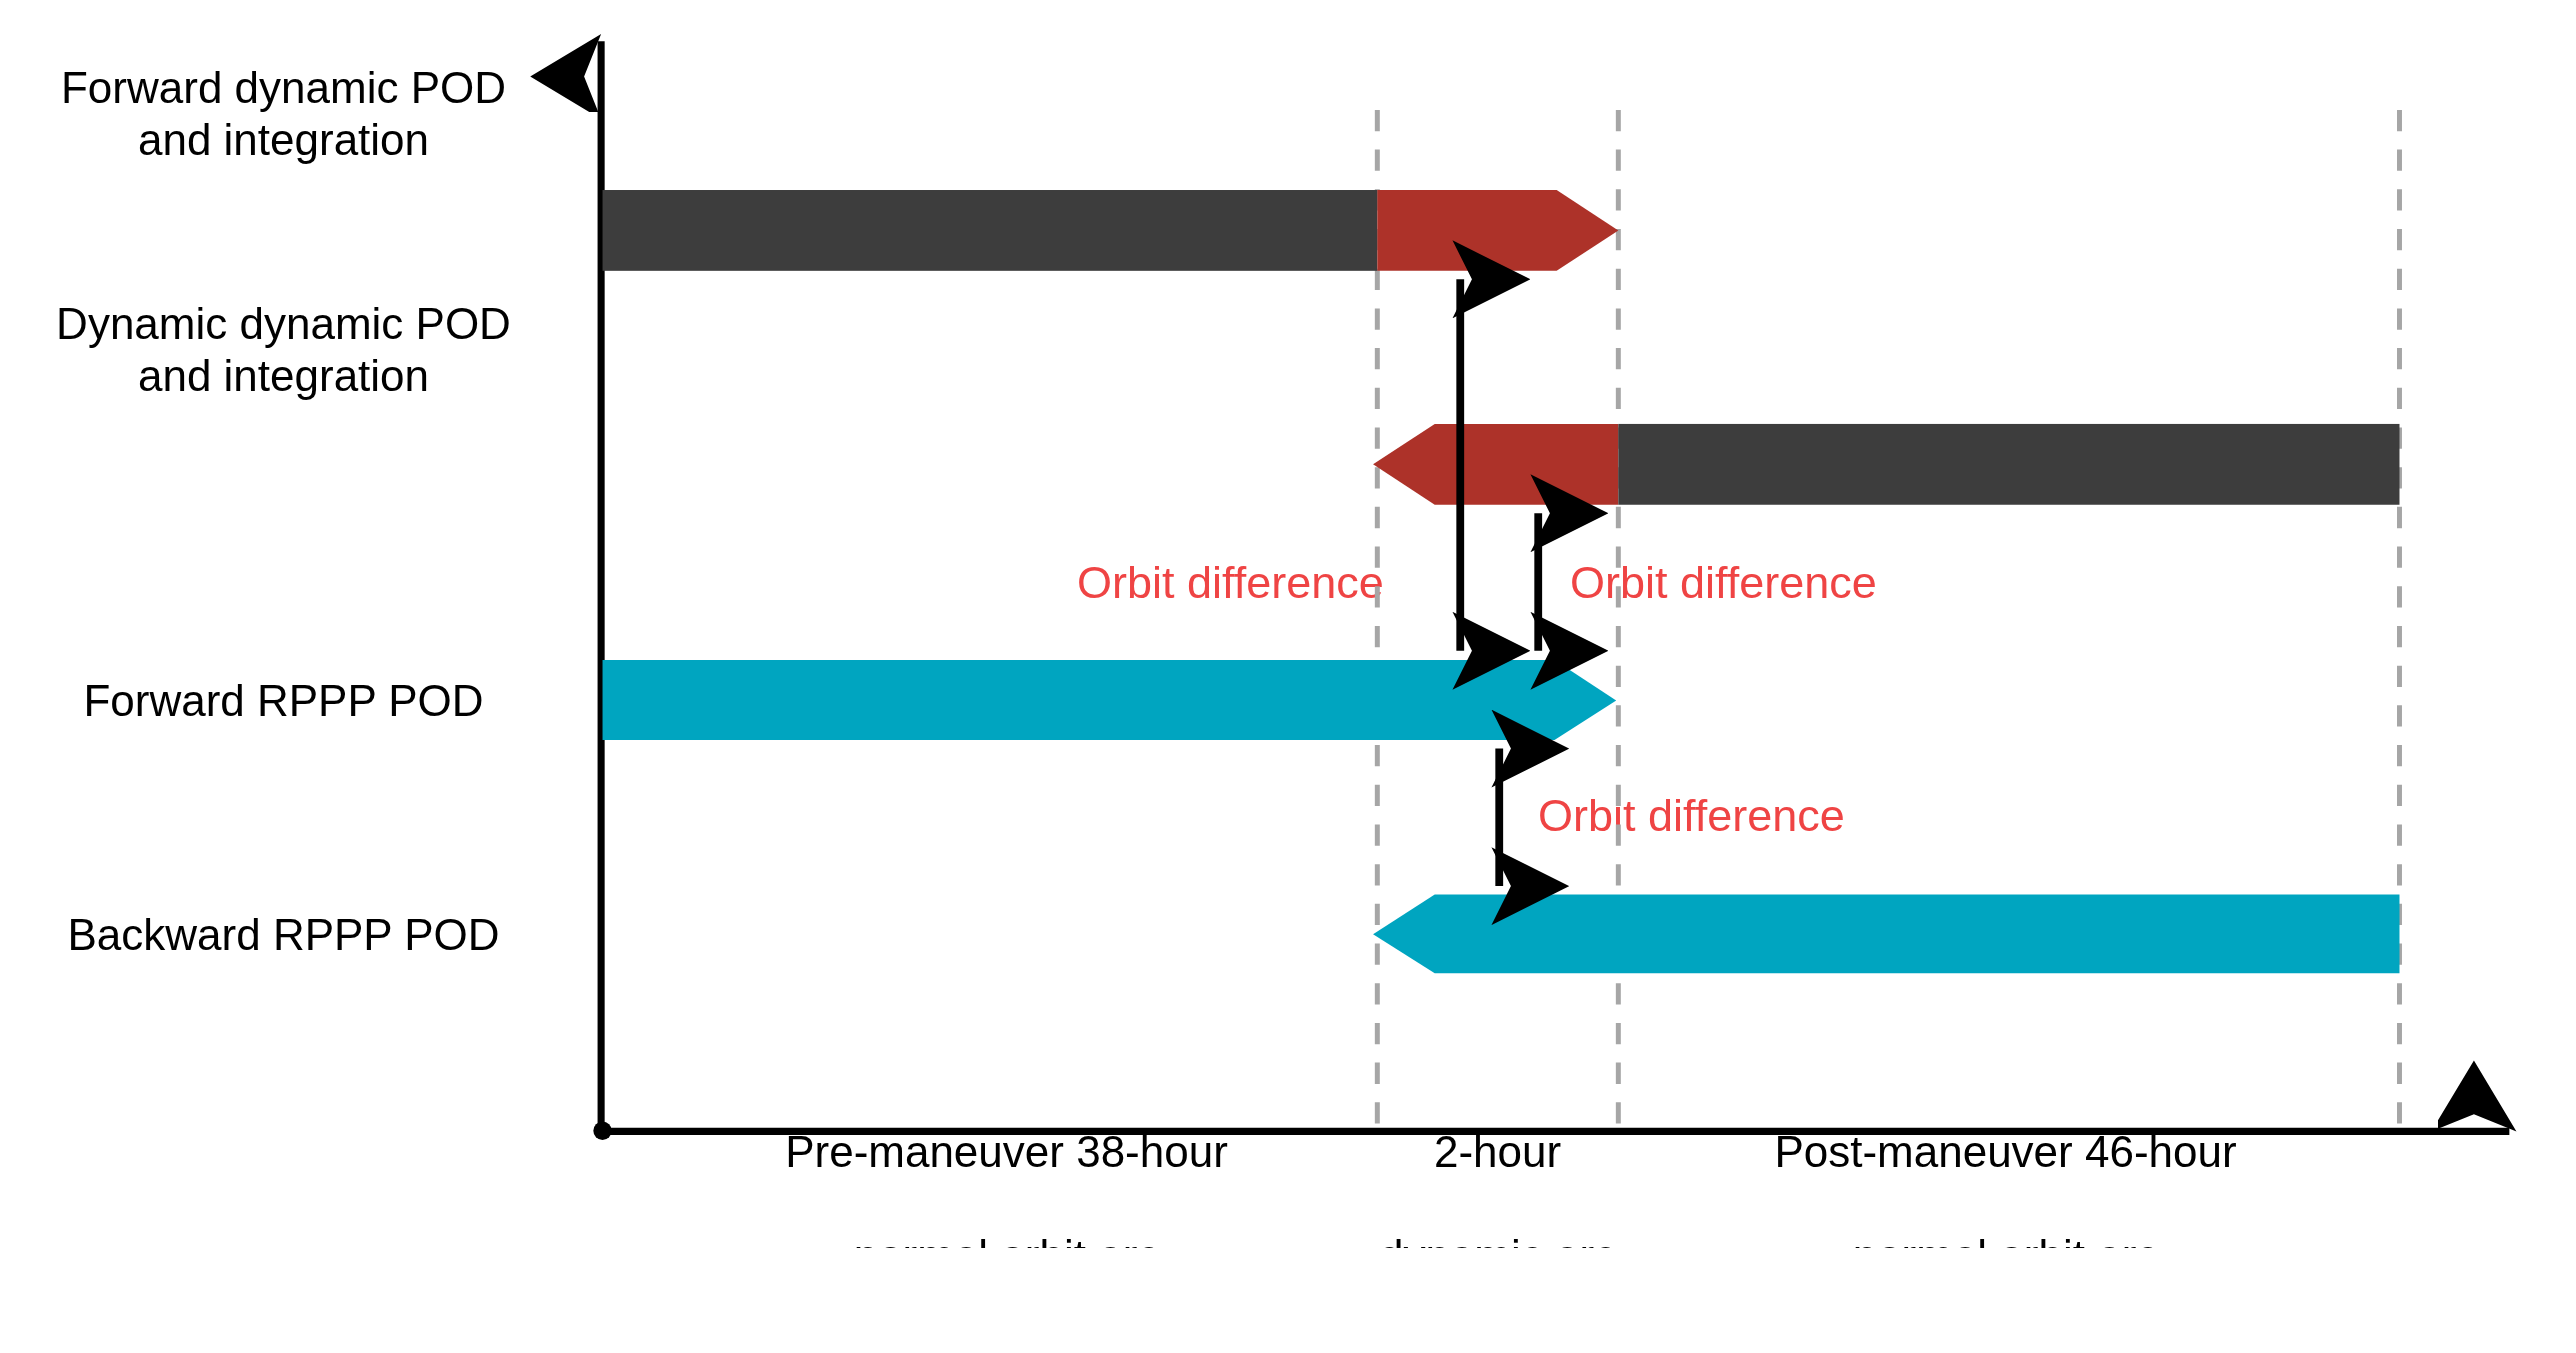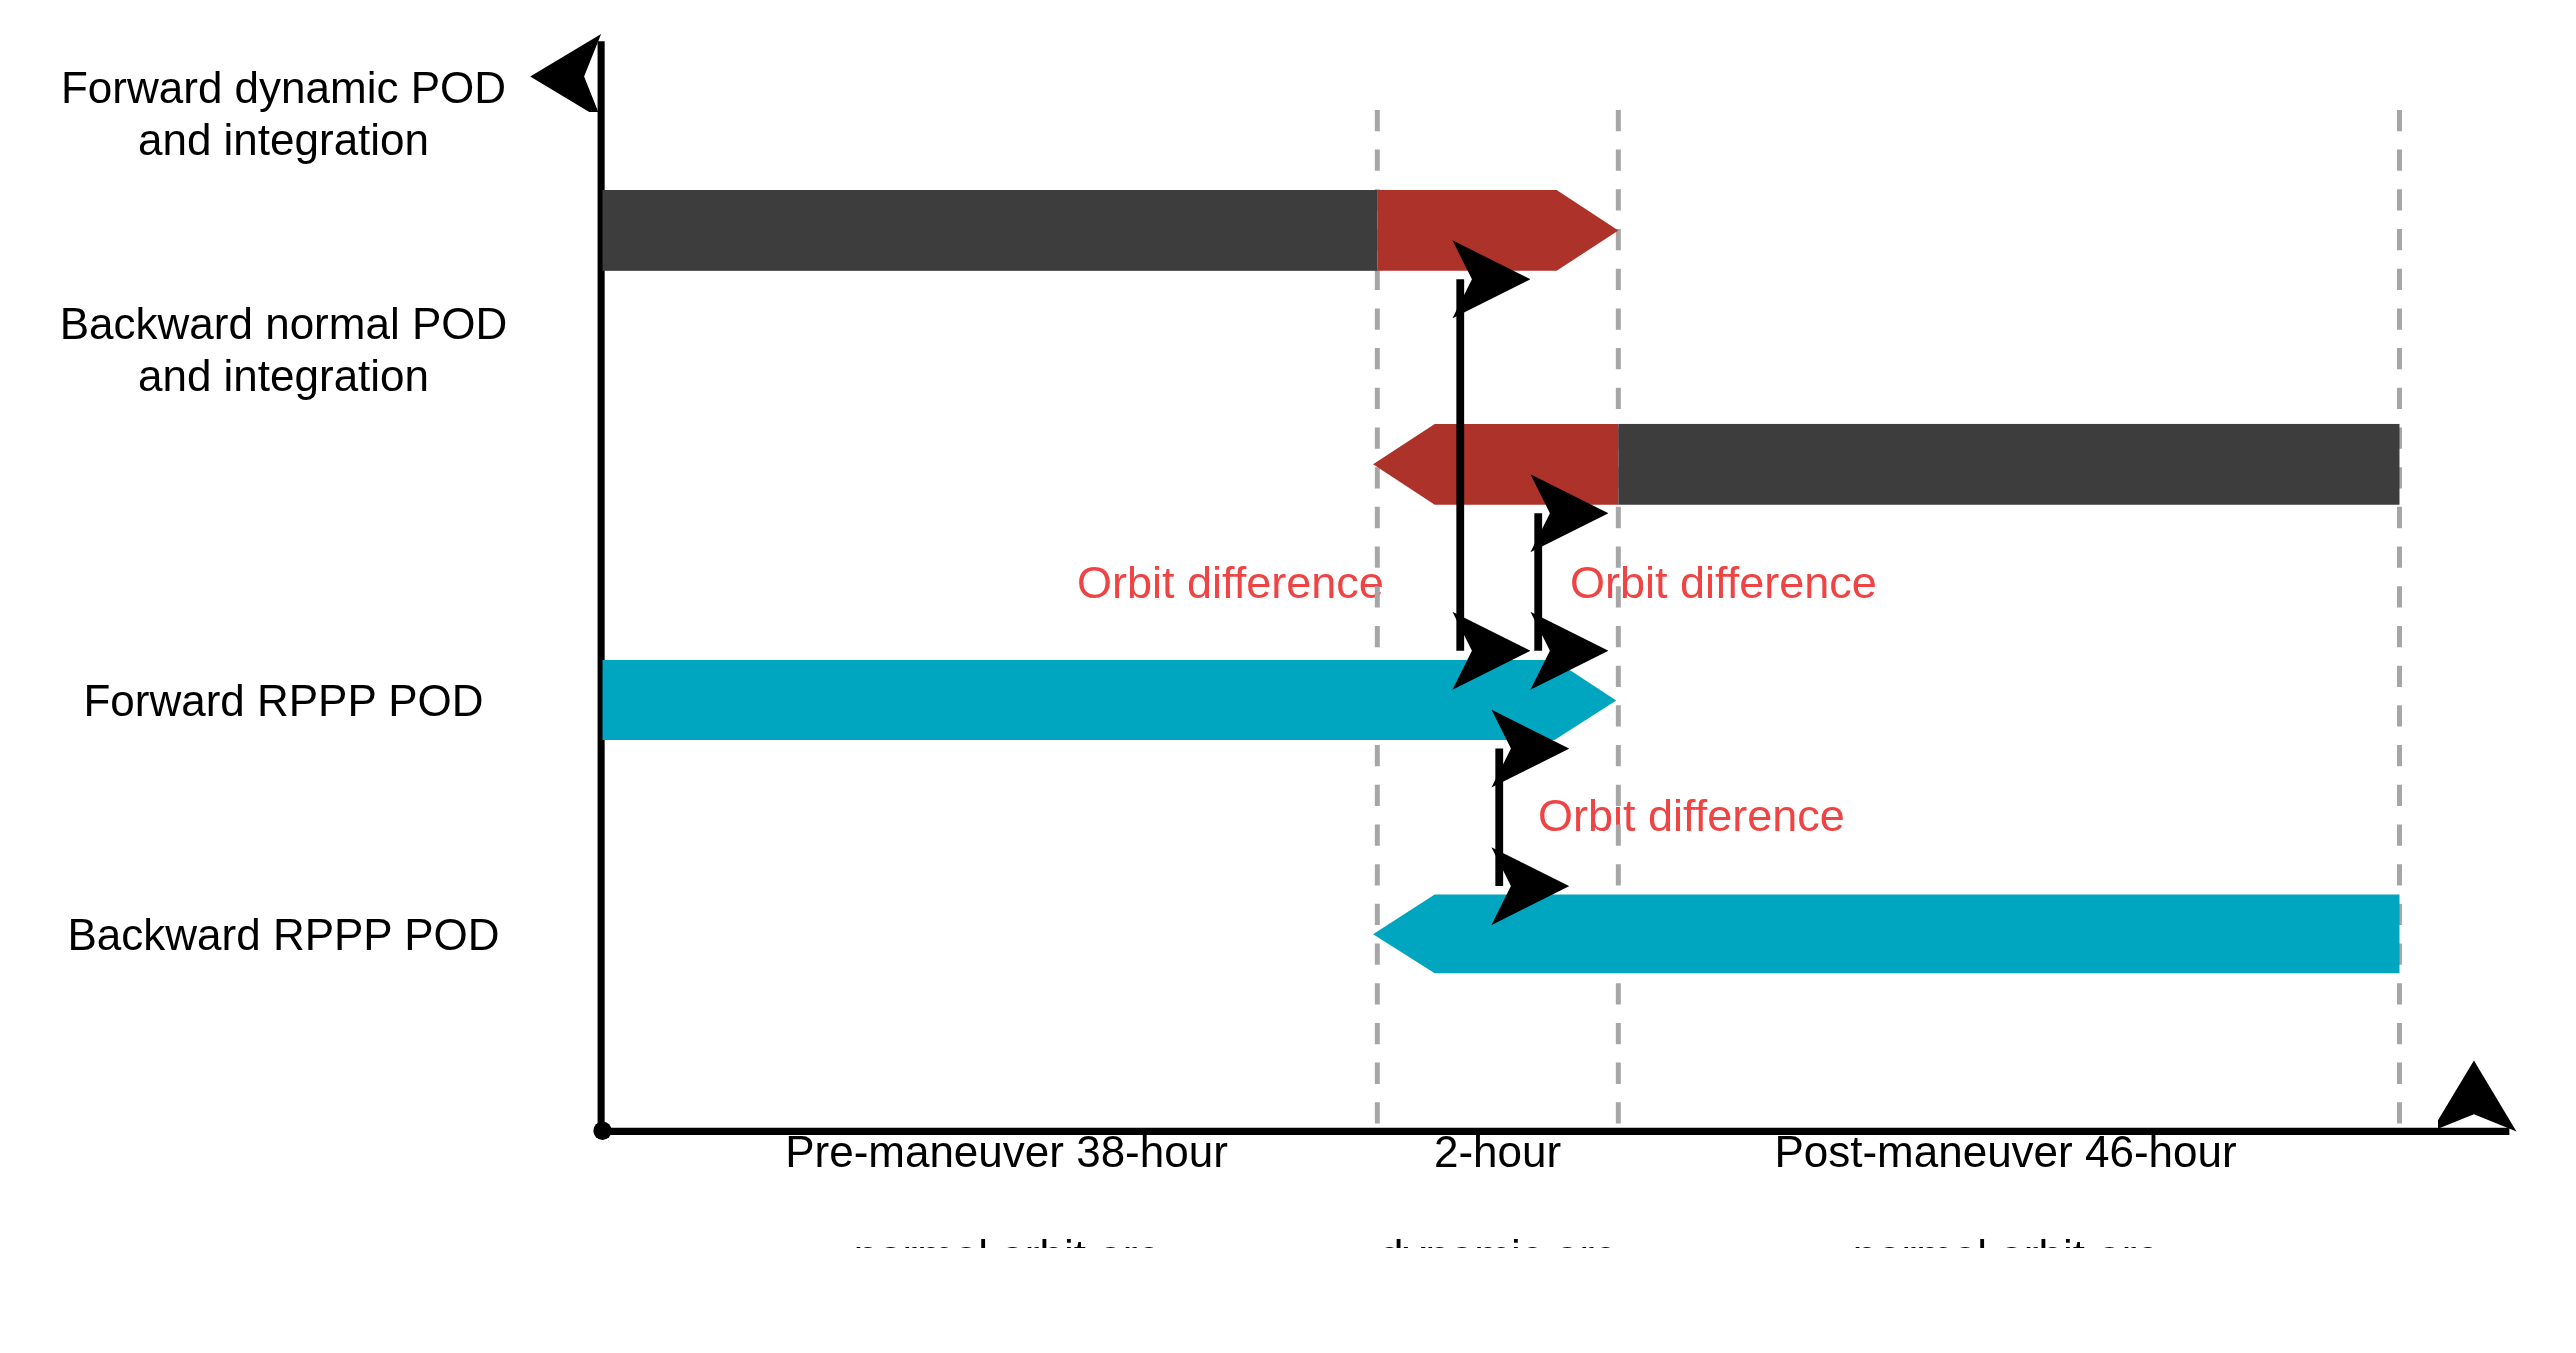--- a/index.html
+++ b/index.html
@@ -71,21 +71,21 @@
   }
 </style>
 </head>
 <body>
 
 <div id="stage">
 
   <div class="row-label" style="top:62px;">Forward dynamic POD
 and integration</div>
 
-  <div class="row-label" style="top:298px;">Backward normal POD
+  <div class="row-label" style="top:298px;">Dynamic dynamic POD
 and integration</div>
 
   <div class="row-label" style="top:909px;">Backward RPPP POD</div>
 
   <div class="row-label" style="top:675px;">Forward RPPP POD</div>
 
   <div class="axis-label" style="left:638px; top:1074px; width:737px;">
     <div>Pre-maneuver 38-hour</div>
     <div>normal orbit arc</div>
   </div>

